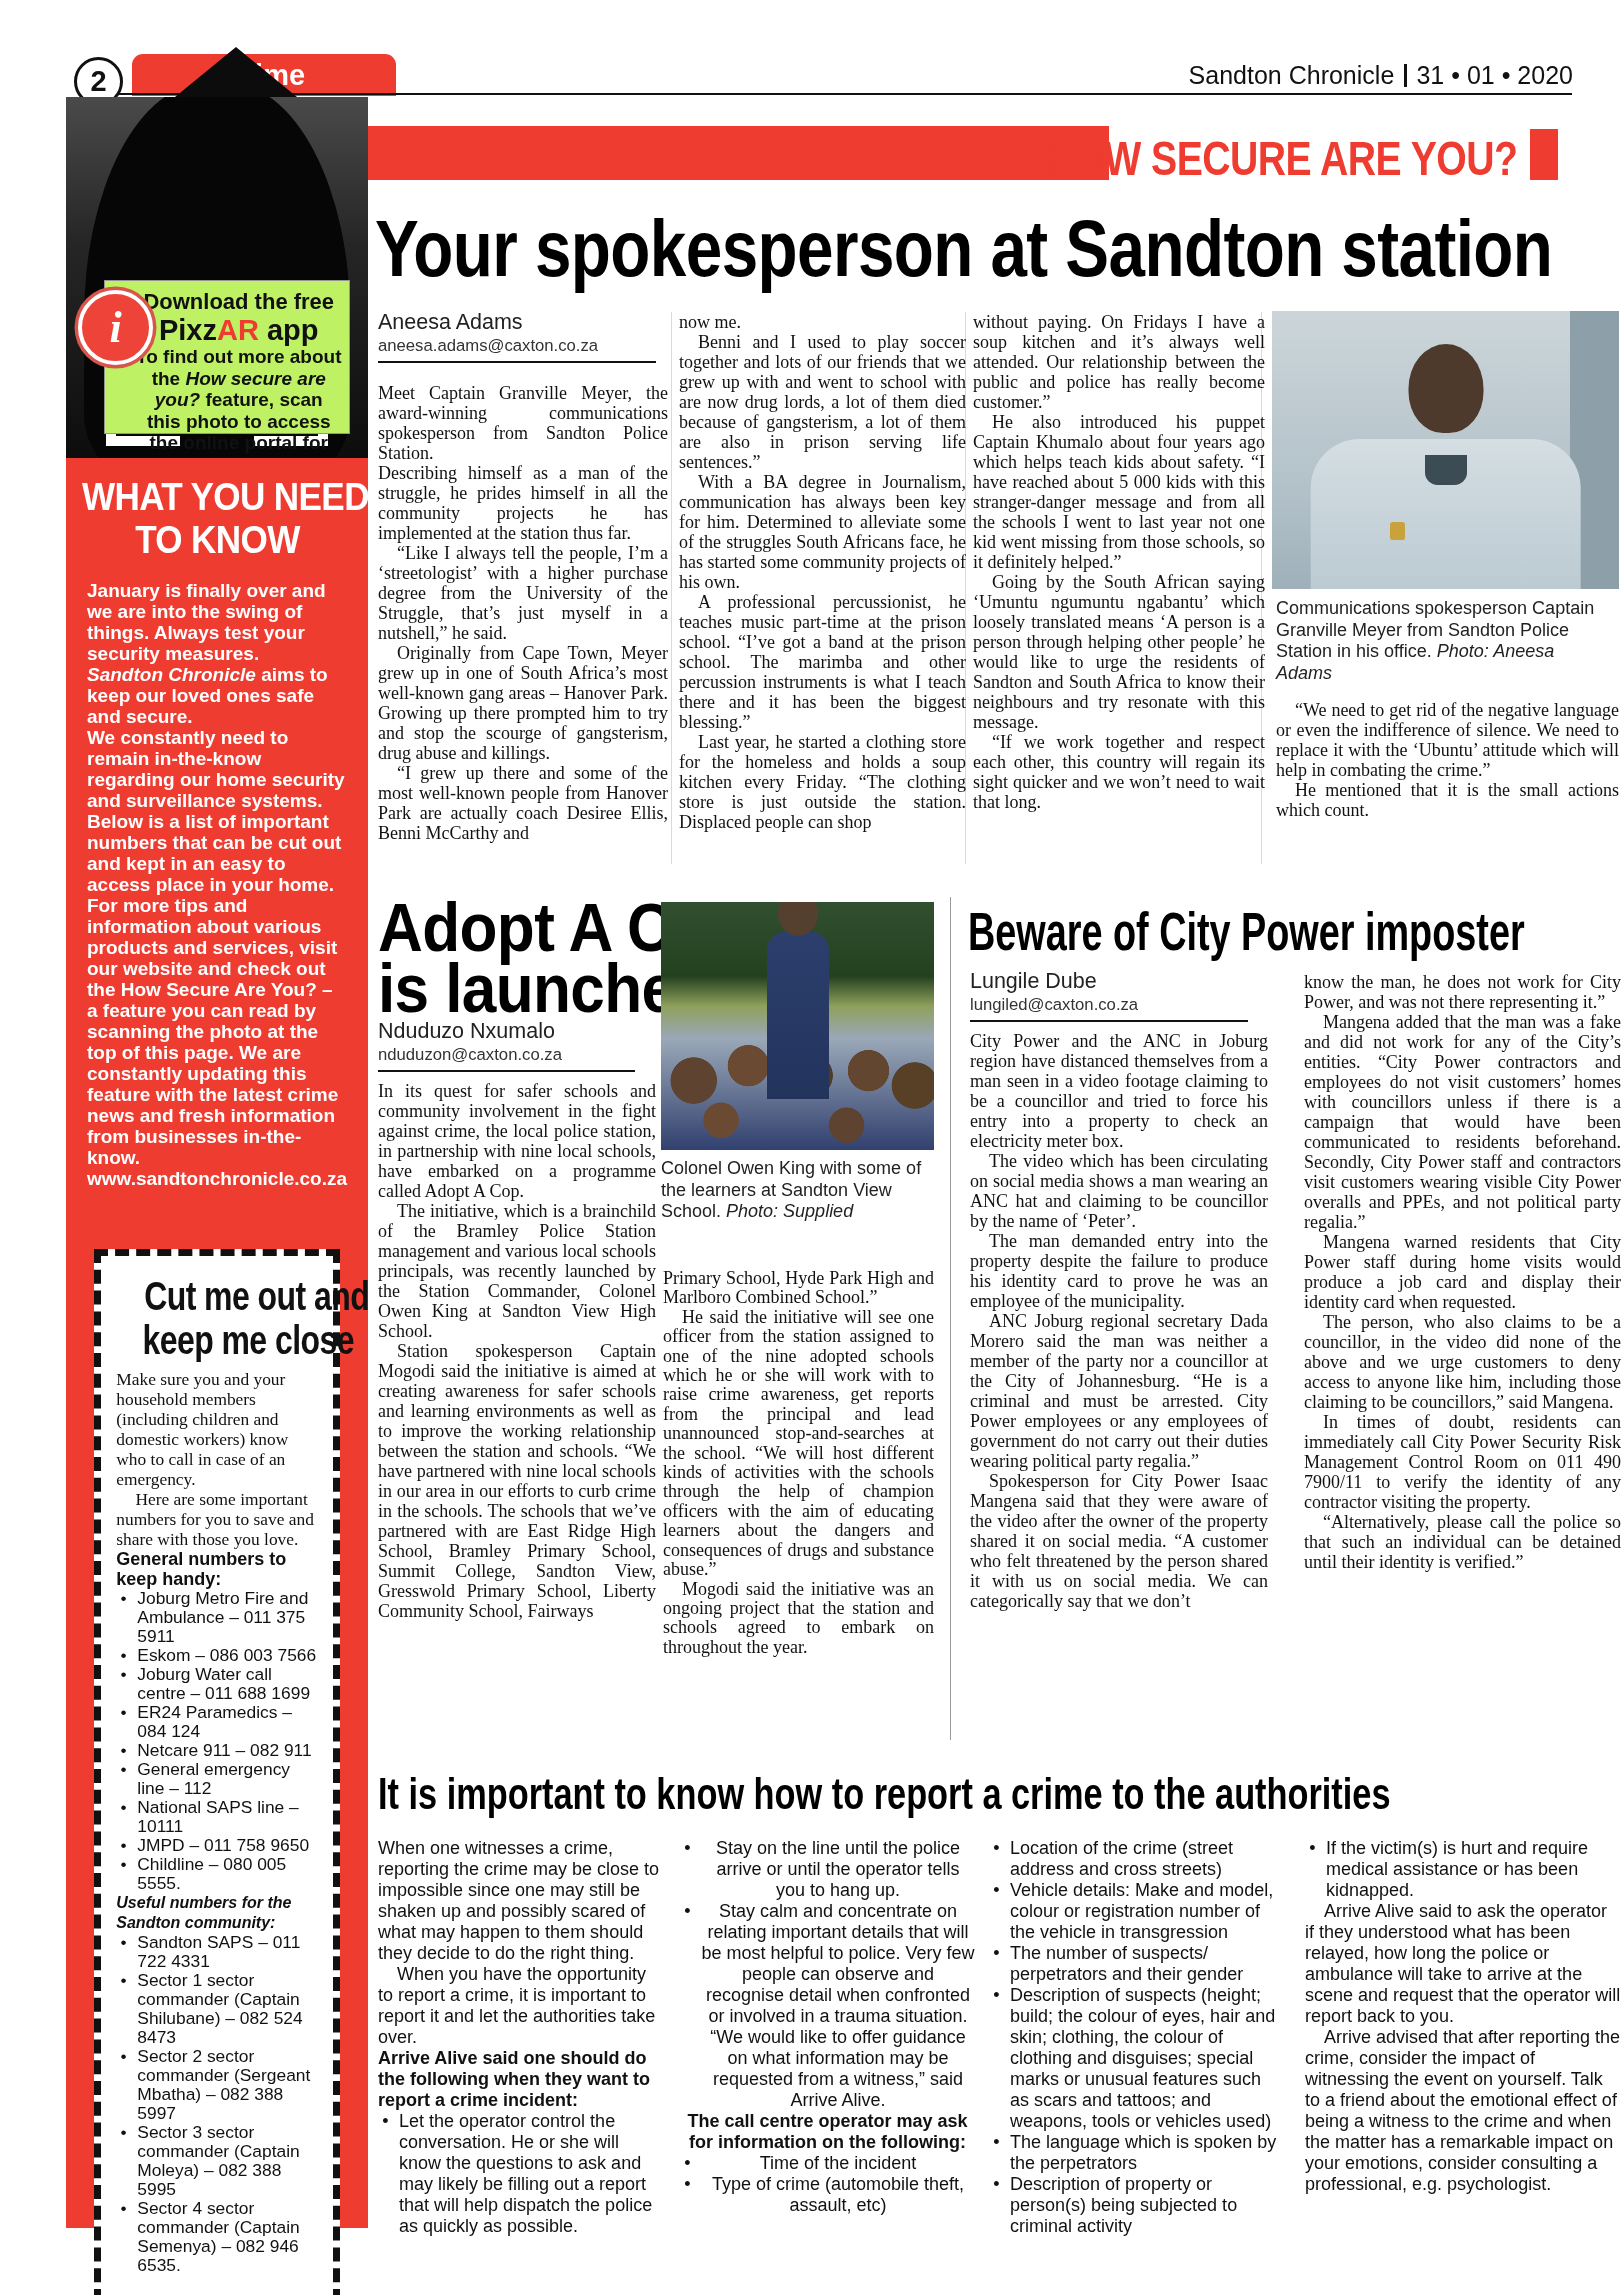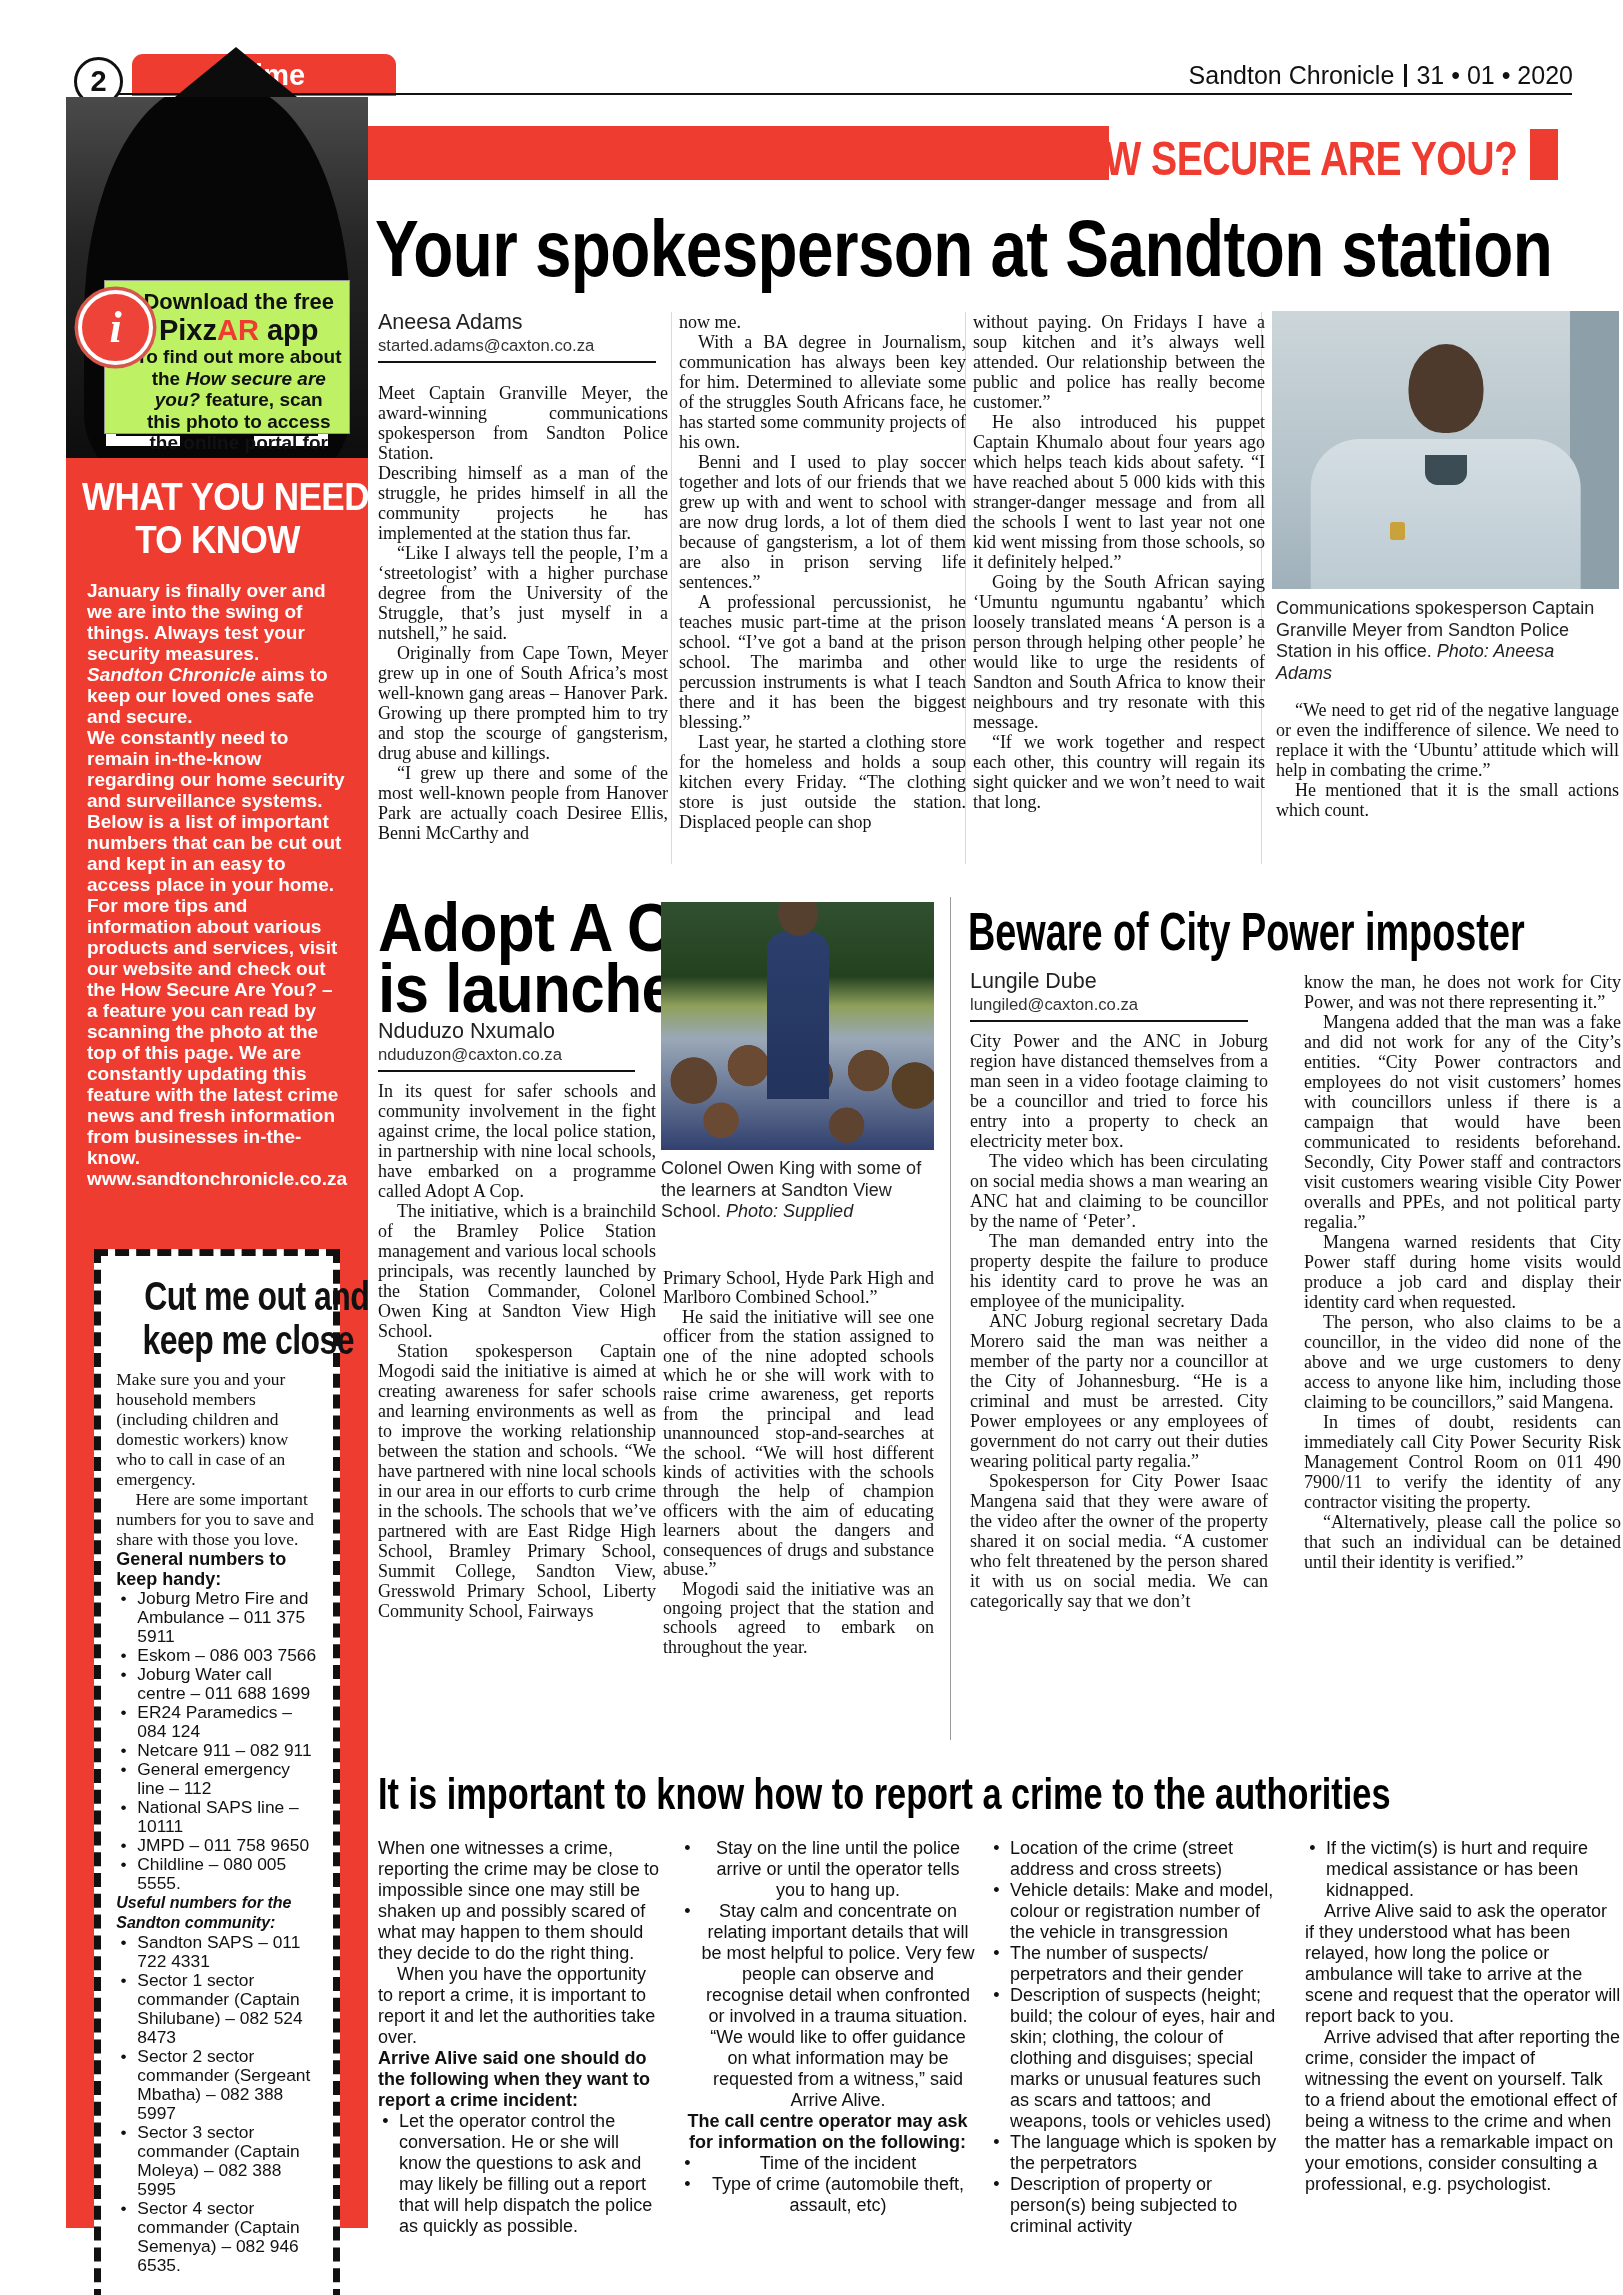--- a/index.html
+++ b/index.html
@@ -171,40 +171,40 @@
   <span class="cond" style="transform:scaleX(0.8);transform-origin:100% 0;">HOW SECURE ARE YOU?</span>
 </div>
 <div class="abs redbg" style="right:66px;top:129px;width:28px;height:51px;"></div>
 
 <div class="abs" style="left:375px;top:203px;font-size:80px;color:#000;">
   <span class="cond" style="transform:scaleX(0.82);">Your spokesperson at Sandton station</span>
 </div>
 
 <div class="abs" style="left:378px;top:311px;width:290px;">
   <div class="byline-name">Aneesa Adams</div>
-  <div class="byline-email">started.adams@caxton.co.za</div>
+  <div class="byline-email">aneesa.adams@caxton.co.za</div>
   <div class="byline-rule" style="width:278px;"></div>
 </div>
 
 <div class="abs colrule" style="left:671px;top:312px;height:552px;"></div>
 <div class="abs colrule" style="left:965px;top:312px;height:552px;"></div>
 <div class="abs colrule" style="left:1261px;top:312px;height:552px;"></div>
 
 <div class="abs serif serifbody just bodycol" style="left:378px;top:383px;width:290px;">
   <p>Meet Captain Granville Meyer, the award-winning communications spokesperson from Sandton Police Station.</p>
   <p>Describing himself as a man of the struggle, he prides himself in all the community projects he has implemented at the station thus far.</p>
   <p class="ind">“Like I always tell the people, I’m a ‘streetologist’ with a higher purchase degree from the University of the Struggle, that’s just myself in a nutshell,” he said.</p>
   <p class="ind">Originally from Cape Town, Meyer grew up in one of South Africa’s most well-known gang areas – Hanover Park. Growing up there prompted him to try and stop the scourge of gangsterism, drug abuse and killings.</p>
   <p class="ind">“I grew up there and some of the most well-known people from Hanover Park are actually coach Desiree Ellis, Benni McCarthy and</p>
 </div>
 
 <div class="abs serif serifbody just bodycol" style="left:679px;top:312px;width:287px;">
   <p>now me.</p>
+  <p class="ind">Benni and I used to play soccer together and lots of our friends that we grew up with and went to school with are now drug lords, a lot of them died because of gangsterism, a lot of them are also in prison serving life sentences.”</p>
   <p class="ind">With a BA degree in Journalism, communication has always been key for him. Determined to alleviate some of the struggles South Africans face, he has started some community projects of his own.</p>
-  <p class="ind">Benni and I used to play soccer together and lots of our friends that we grew up with and went to school with are now drug lords, a lot of them died because of gangsterism, a lot of them are also in prison serving life sentences.”</p>
   <p class="ind">A professional percussionist, he teaches music part-time at the prison school. “I’ve got a band at the prison school. The marimba and other percussion instruments is what I teach there and it has been the biggest blessing.”</p>
   <p class="ind">Last year, he started a clothing store for the homeless and holds a soup kitchen every Friday. “The clothing store is just outside the station. Displaced people can shop</p>
 </div>
 
 <div class="abs serif serifbody just bodycol" style="left:973px;top:312px;width:292px;">
   <p>without paying. On Fridays I have a soup kitchen and it’s always well attended. Our relationship between the public and police has really become customer.”</p>
   <p class="ind">He also introduced his puppet Captain Khumalo about four years ago which helps teach kids about safety. “I have reached about 5 000 kids with this stranger-danger message and from all the schools I went to last year not one kid went missing from those schools, so it definitely helped.”</p>
   <p class="ind">Going by the South African saying ‘Umuntu ngumuntu ngabantu’ which loosely translated means ‘A person is a person through helping other people’ he would like to urge the residents of Sandton and South Africa to know their neighbours and try resonate with this message.</p>
   <p class="ind">“If we work together and respect each other, this country will regain its sight quicker and we won’t need to wait that long.</p>
 </div>

